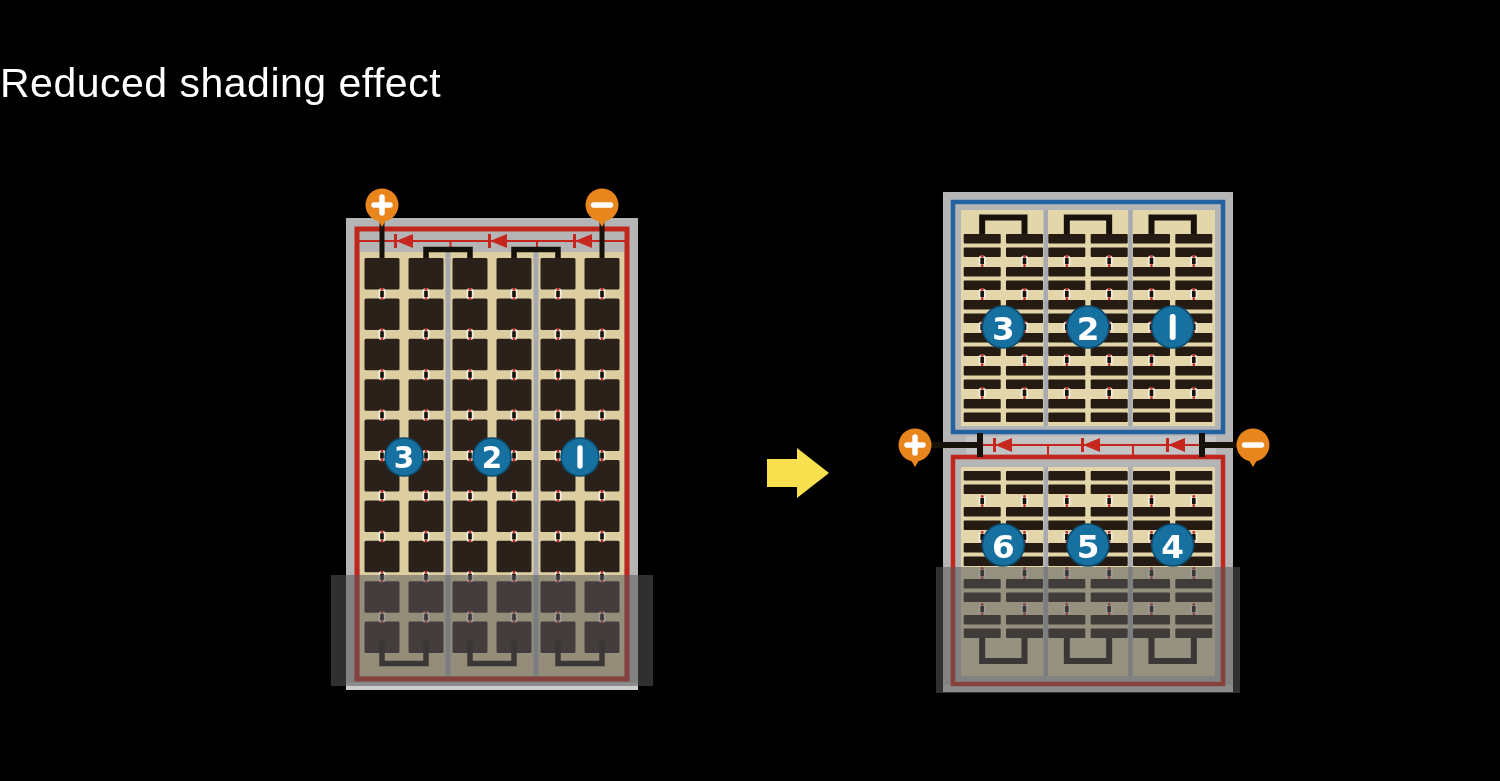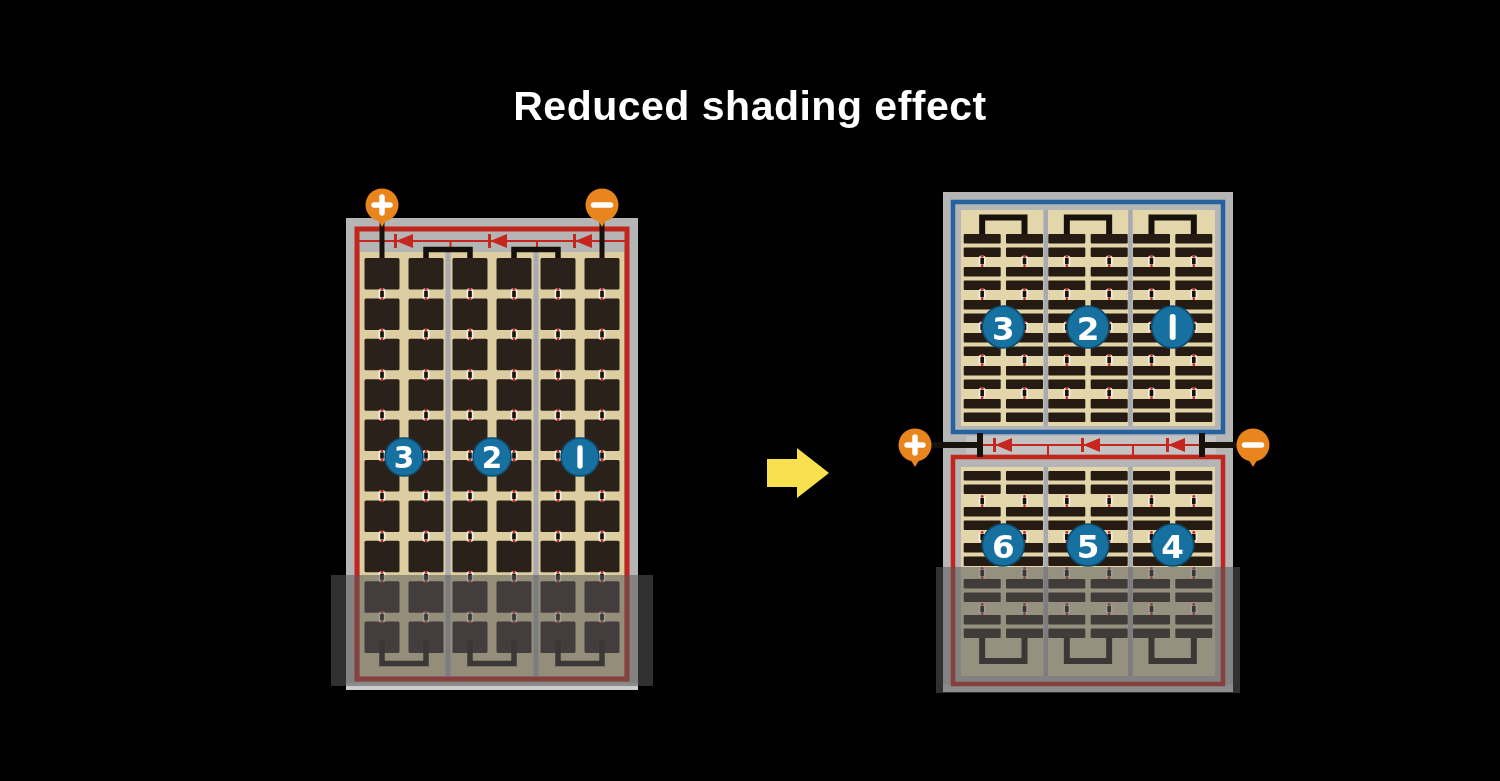--- a/index.html
+++ b/index.html
@@ -1,19 +1,19 @@
 <!DOCTYPE html>
 <html><head>
 <meta charset="utf-8">
 <style>
   html,body{margin:0;padding:0;background:#000;}
   .stage{position:relative;width:1500px;height:781px;background:#000;overflow:hidden;
          font-family:"Liberation Sans",sans-serif;}
-  .title{position:absolute;top:60px;left:0;width:100%;text-align:center;
-         font-weight:bold;font-size:41px;letter-spacing:.5px;color:#fff;margin-top:23px;}
+  .title{position:absolute;top:60px;left:0;width:100%;
+         font-weight:normal;font-size:41px;letter-spacing:.5px;color:#fff;}
   svg{position:absolute;top:0;left:0;}
   text{font-family:"DejaVu Sans",sans-serif;}
 </style>
 </head>
 <body style="background: rgb(0, 0, 0);">
 
 <div class="stage">
   <svg id="diagram" width="1500" height="781" viewBox="0 0 1500 781">
       <g>
         <rect x="346" y="218" width="292" height="472" fill="#b5b5b6"></rect>

